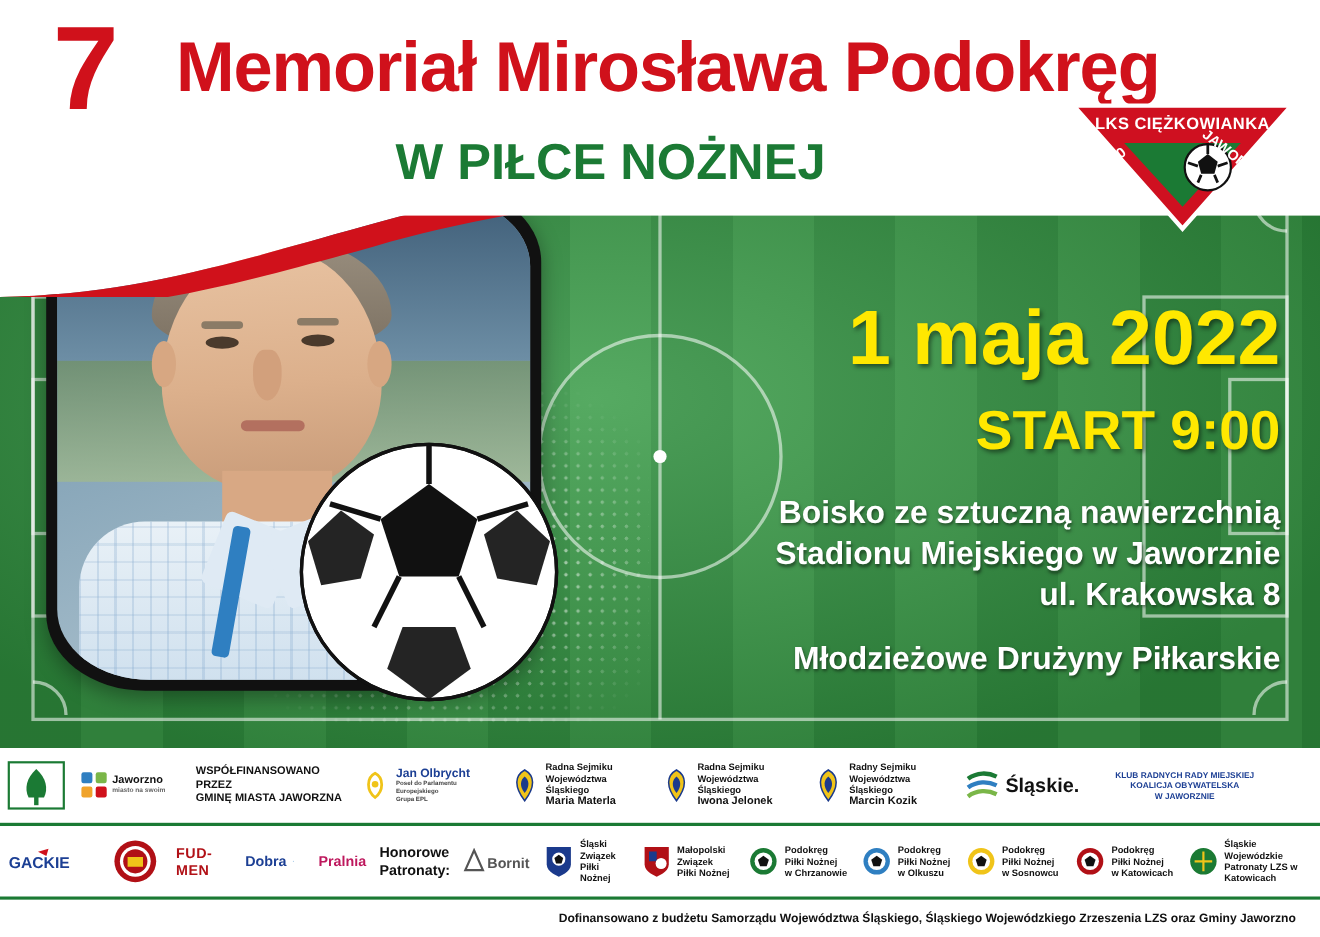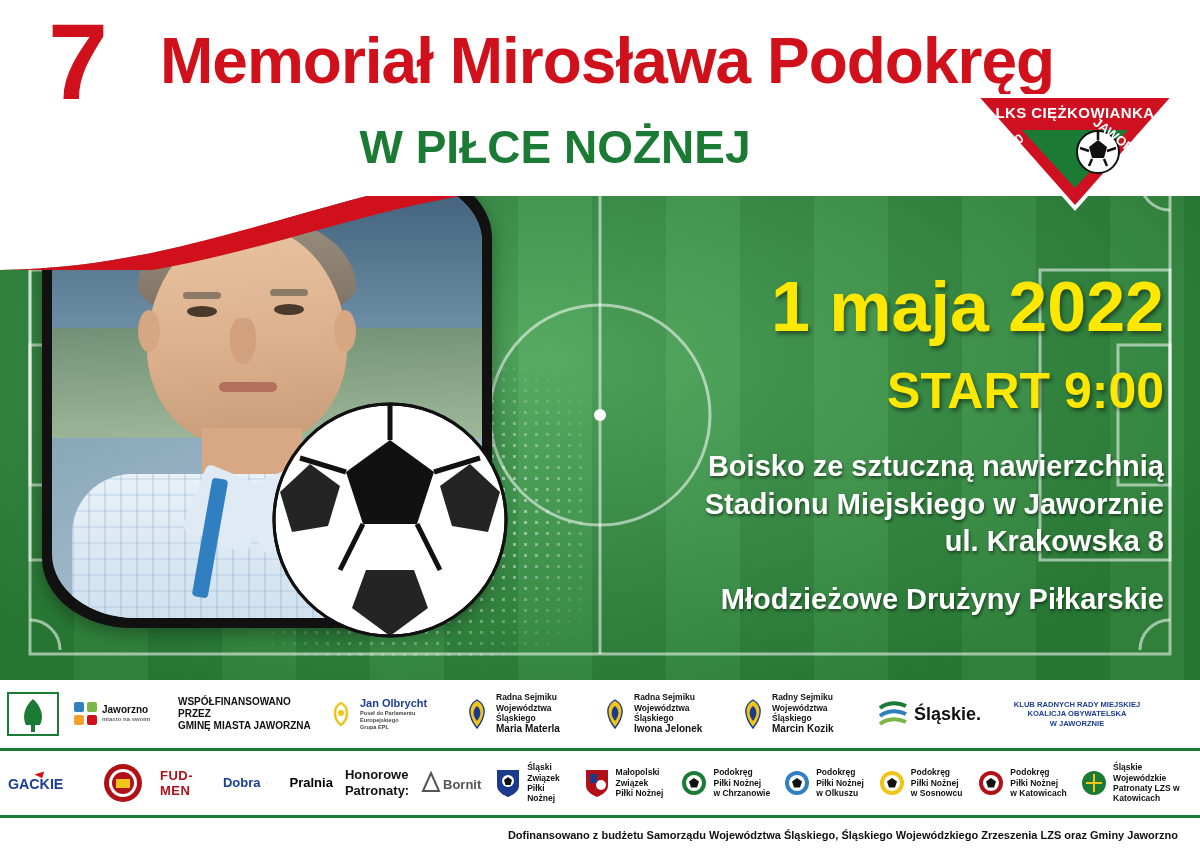--- a/index.html
+++ b/index.html
@@ -573,21 +573,21 @@
 
     <div class="slot" style="width:76px;">
       <div class="wordmark-sm">FUD-MEN</div>
     </div>
 
     <div class="slot" style="width:122px;">
       <div class="slot-txt big" style="color:#1c3f94;font-size:13px;">Dobra</div>
       <svg width="18" height="18" viewBox="0 0 18 18">
         <path d="M9 1 C4 7 2 11 5 14 C8 17 13 16 14 12 C15 8 12 5 9 1 Z" fill="#2f7fc1"></path>
       </svg>
-      <div class="slot-txt big" style="color:#000000;font-size:13px;margin-left:16px;">Pralnia</div>
+      <div class="slot-txt big" style="color:#be185d;font-size:13px;margin-left:16px;">Pralnia</div>
     </div>
 
     <div class="slot" style="width:92px;">
       <div class="label-patronaty">Honorowe
 Patronaty:</div>
     </div>
 
     <div class="slot" style="width:74px;">
       <svg width="62" height="24" viewBox="0 0 62 24">
         <path d="M2 20 L10 2 L18 20 Z" fill="none" stroke="#555" stroke-width="2"></path>

